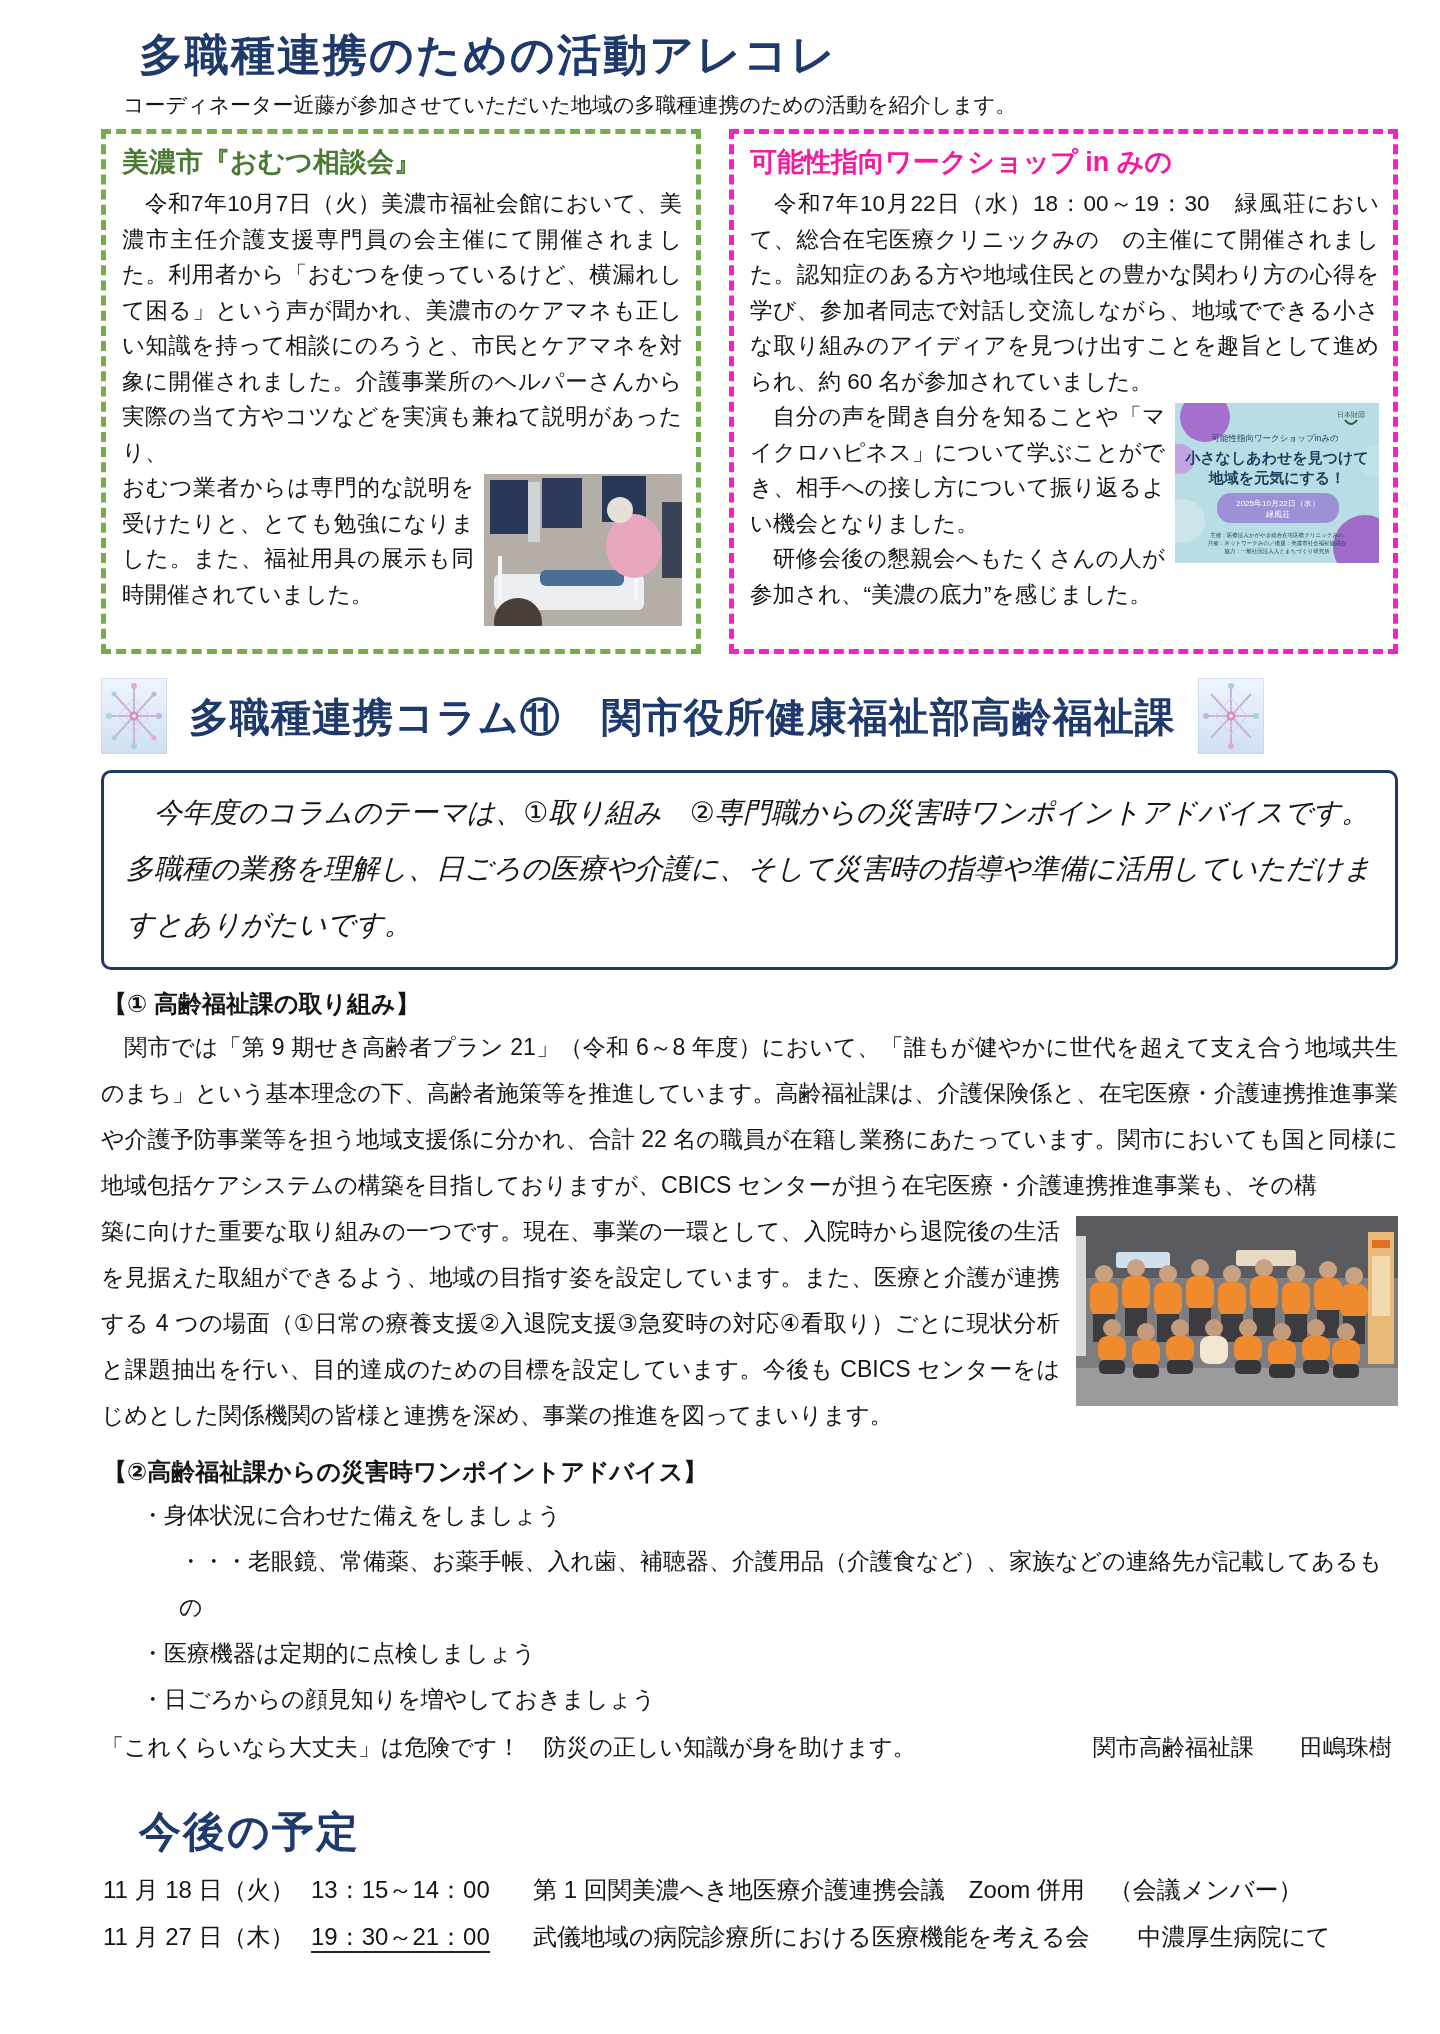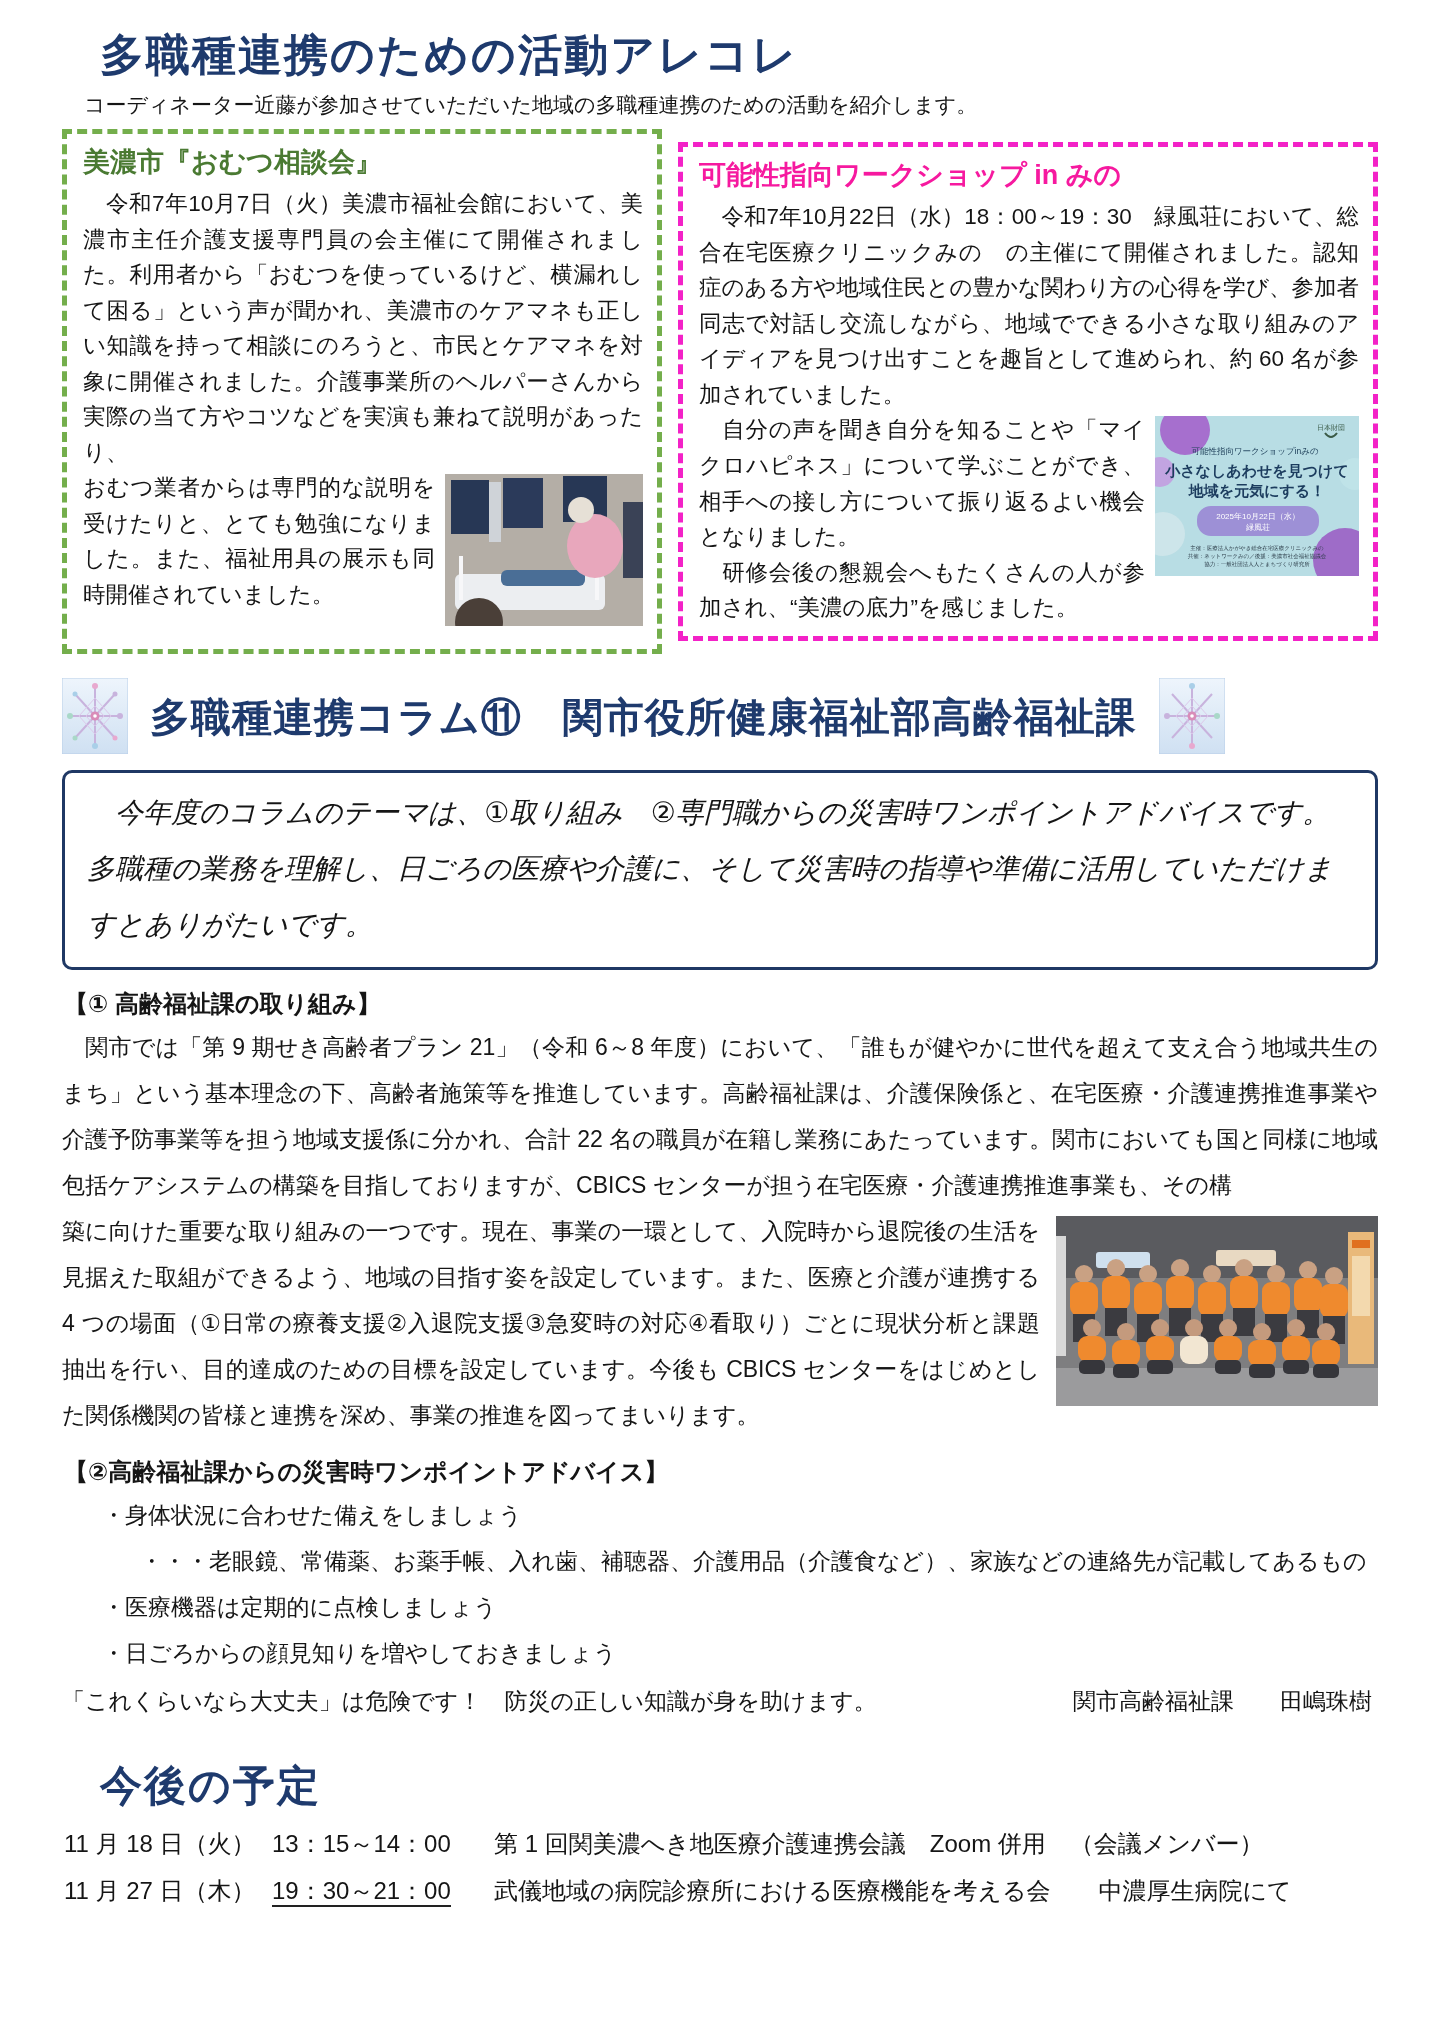--- a/index.html
+++ b/index.html
@@ -2,31 +2,31 @@
 <html><head>
 <meta charset="utf-8">
 <style>
   * { box-sizing: border-box; }
   html,body { margin:0; padding:0; }
   body {
     width:1440px; height:2034px; overflow:hidden;
     background:#ffffff; color:#151515;
     font-family:"Liberation Sans","DejaVu Sans",sans-serif;
   }
-  .page { padding:20px 62px 0 62px; }
+  .page { padding:20px 42px 0 62px;margin-left:39px; }
 
   
   .main-title {
     font-size:44px; font-weight:bold; color:#1e3a6d;
     margin:6px 0 6px 38px; letter-spacing:2px;
   }
   .subtitle { font-size:21px; margin-left:22px; }
 
   
-  .boxes { display:flex; gap:16px; margin-top:10px;align-items:center; }
+  .boxes { display:flex; gap:28px; margin-top:10px; }
   .gbox {
     width:600px; flex:none; min-height:452px;
     border:5px dashed #74ae4c; padding:8px 14px 10px 16px;
   }
   .pbox {
     flex:1; min-height:466px;
     border:5px dashed #f322c7; padding:8px 14px 10px 16px;
   }
   .gbox-title { font-size:27px; font-weight:bold; color:#4a7a32; margin:2px 0 6px 0; }
   .pbox-title { font-size:27px; font-weight:bold; color:#f6199f; margin:2px 0 6px 0; }

